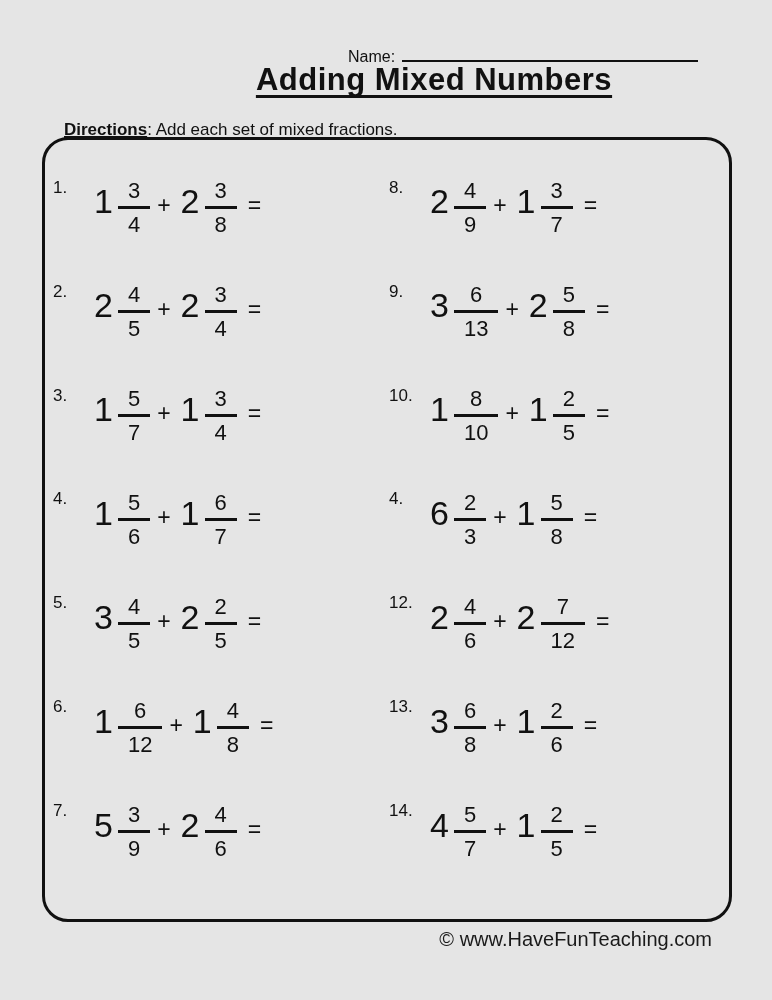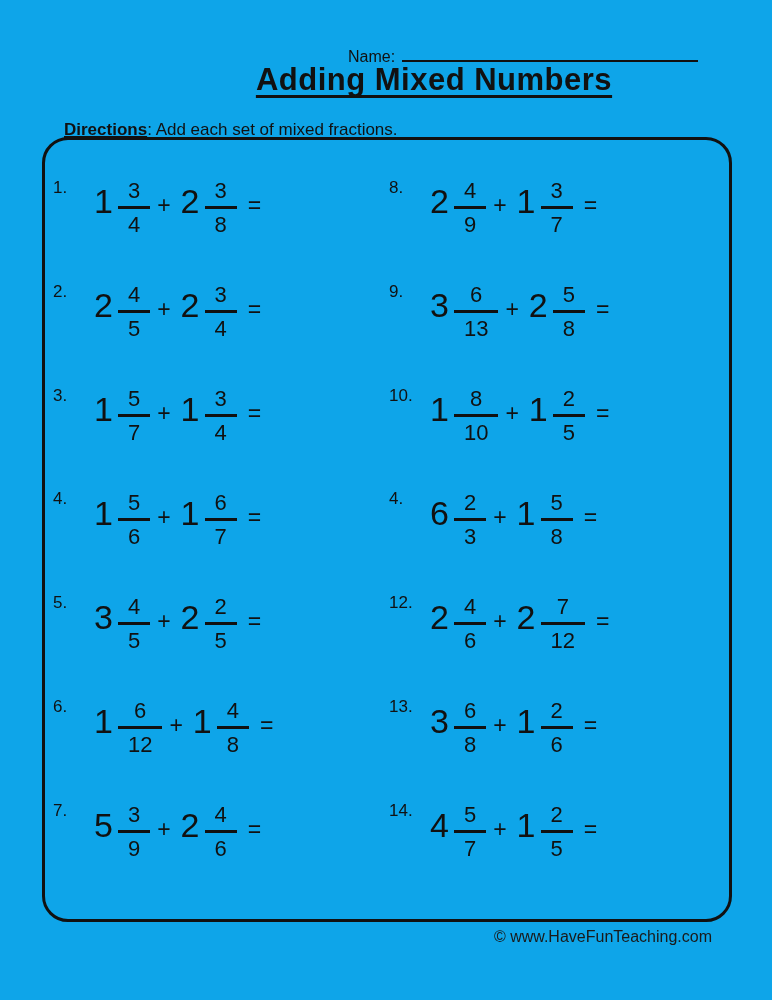--- a/index.html
+++ b/index.html
@@ -1,20 +1,20 @@
 <!DOCTYPE html>
 <html><head>
 <meta charset="utf-8">
 <style>
   html, body { margin: 0; padding: 0; background: #ffffff; }
   .page {
     position: relative;
     width: 772px;
     height: 1000px;
-    background: #0ea5e9;
+    background: #e5e5e5;
     font-family: "Liberation Sans", sans-serif;
     color: #111111;
     overflow: hidden;
   }
 
   
   .name-row { position: absolute; top: 46px; left: 348px; font-size: 16px; white-space: nowrap; }
   .name-line {
     display: inline-block;
     width: 296px;
@@ -65,21 +65,21 @@
   .op { font-size: 23px; margin: 0 5px; position: relative; top: -2px; }
   .eq { font-size: 23px; margin-left: 9px; position: relative; top: -2px; }
 
   
   .footer {
     position: absolute;
     top: 928px;
     left: 0;
     width: 712px;
     text-align: right;
-    font-size: 16px;
+    font-size: 20px;
     color: #1a1a1a;
   }
 </style>
 </head>
 <body>
 
 <div class="page">
 
   <div class="name-row">
     <span class="name-label">Name:</span><span class="name-line"></span>

